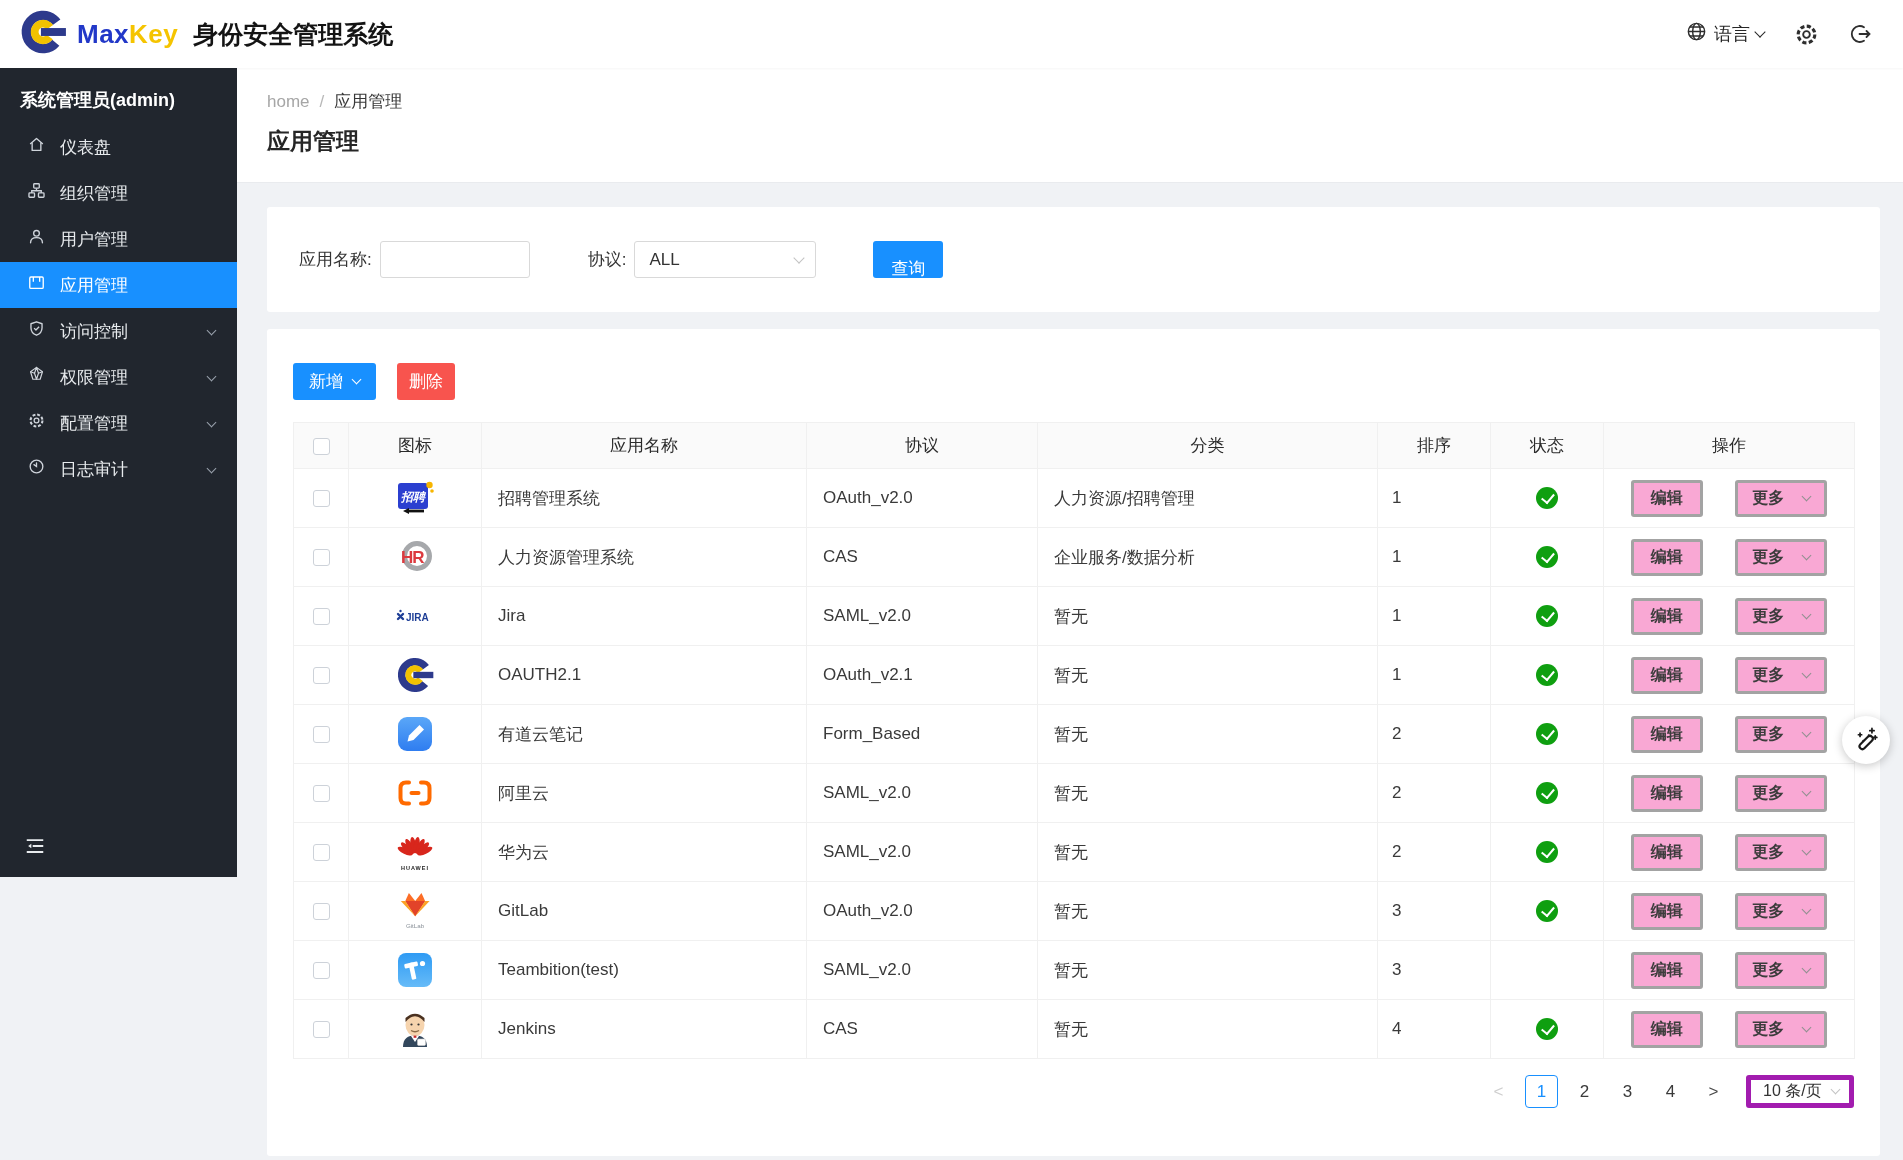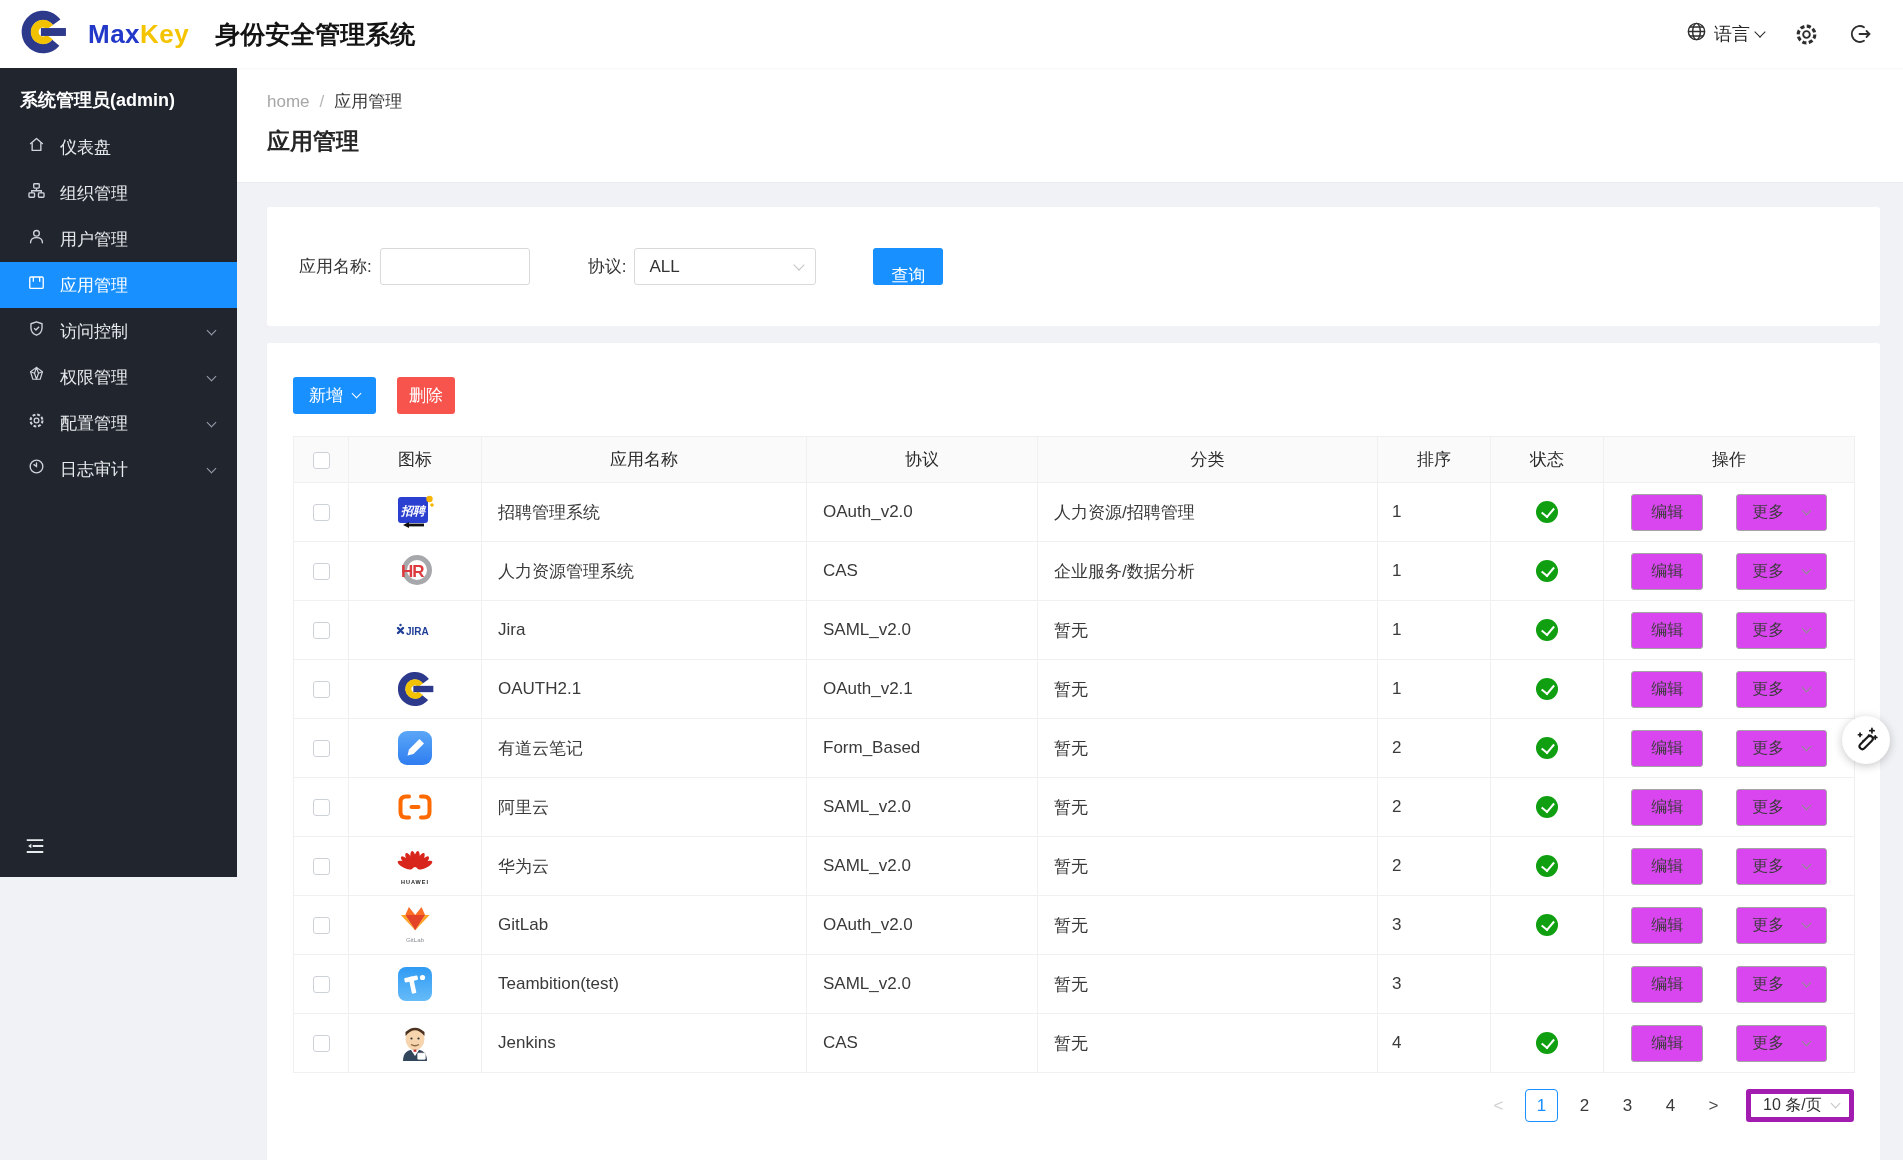--- a/index.html
+++ b/index.html
@@ -13,21 +13,21 @@
   }
 
   
   .topbar {
     position:absolute; top:0; left:0; right:0; height:68px;
     background:#fff; z-index:20;
     display:flex; align-items:center; justify-content:space-between;
     padding:0 30px 0 18px;
     box-shadow:0 1px 2px rgba(0,0,0,0.04);
   }
-  .brand { display:flex; align-items:center; gap:20px; }
+  .brand { display:flex; align-items:center; gap:9px; }
   .brand-name { font-size:26px; font-weight:bold; letter-spacing:0.5px; }
   .brand-name .max { color:#2238c8; }
   .brand-name .key { color:#f5c400; }
   .brand-suffix { font-size:25px; font-weight:bold; color:#141414; margin-left:6px; }
   .top-actions { display:flex; align-items:center; gap:30px; }
   .lang-btn { display:flex; align-items:center; gap:6px; font-size:18px; color:#262626; cursor:pointer; }
   .icon-btn { display:flex; align-items:center; cursor:pointer; }
   .chev { display:inline-block; width:8px; height:8px;
     border-right:1.7px solid currentColor; border-bottom:1.7px solid currentColor;
     transform:rotate(45deg); margin-top:-4px; }
@@ -59,21 +59,21 @@
   .breadcrumb { display:flex; align-items:center; gap:10px; font-size:17px; }
   .breadcrumb .home { color:#a6a6a6; cursor:pointer; }
   .breadcrumb .sep { color:#b8b8b8; }
   .breadcrumb .cur { color:#383838; }
   .page-title { margin-top:13px; font-size:23px; font-weight:600; color:#262626; }
 
   
   .content { position:absolute; top:183px; left:237px; right:0; bottom:0; padding:24px 23px 0 30px; }
   .card { background:#fff; border-radius:3px; }
 
-  .filter-card { height:119px; display:flex; align-items:center; padding-left:32px; }
+  .filter-card { height:105px; display:flex; align-items:center; padding-left:32px; }
   .f-label { font-size:17px; color:#333; }
   .f-input {
     width:150px; height:37px; border:1px solid #d9d9d9; border-radius:3px;
     margin-left:8px; font-size:16px; padding:0 10px; outline:none; background:#fff;
   }
   .f-select {
     width:182px; height:37px; border:1px solid #d9d9d9; border-radius:3px;
     margin-left:8px; display:flex; align-items:center; justify-content:space-between;
     padding:0 12px 0 14px; font-size:17px; color:#333; cursor:pointer; background:#fff;
   }
@@ -106,22 +106,22 @@
   .c-sort { text-align:left; padding-left:14px; }
   .c-status { text-align:center; }
   .status-dot { display:inline-block; width:22px; height:22px; border-radius:50%; background:#0f9f10; position:relative; vertical-align:middle; }
   .status-dot::after {
     content:""; position:absolute; left:7.5px; top:4px; width:5.5px; height:10px;
     border-right:2.3px solid #fff; border-bottom:2.3px solid #fff; transform:rotate(40deg);
   }
   .status-dot[data-status=""] { visibility:hidden; }
   .c-ops { text-align:center; }
   .btn-ghost {
-    background:#d946ef; border:1px solid #a3a3a3; border-radius:3px; color:#3c3c3c;
-    height:37px; font-size:16px; padding:0 14px; min-width:72px;
+    background:#f9a8d4; border:3px solid #a3a3a3; border-radius:3px; color:#3c3c3c;
+    height:37px; font-size:16px; padding:0 14px; min-width:72px;font-weight:bold;
   }
   .btn-more { margin-left:28px; display:inline-flex; align-items:center; gap:19px; min-width:91px; justify-content:center; }
   .btn-more .chev { width:7px; height:7px; color:#8f8f8f; }
 
   
   .pagination {
     display:flex; align-items:center; justify-content:flex-end; gap:10px;
     margin:16px 0 0 0; padding-bottom:26px;
   }
   .pg-arrow { width:33px; height:33px; display:flex; align-items:center; justify-content:center; font-size:17px; cursor:pointer; }

